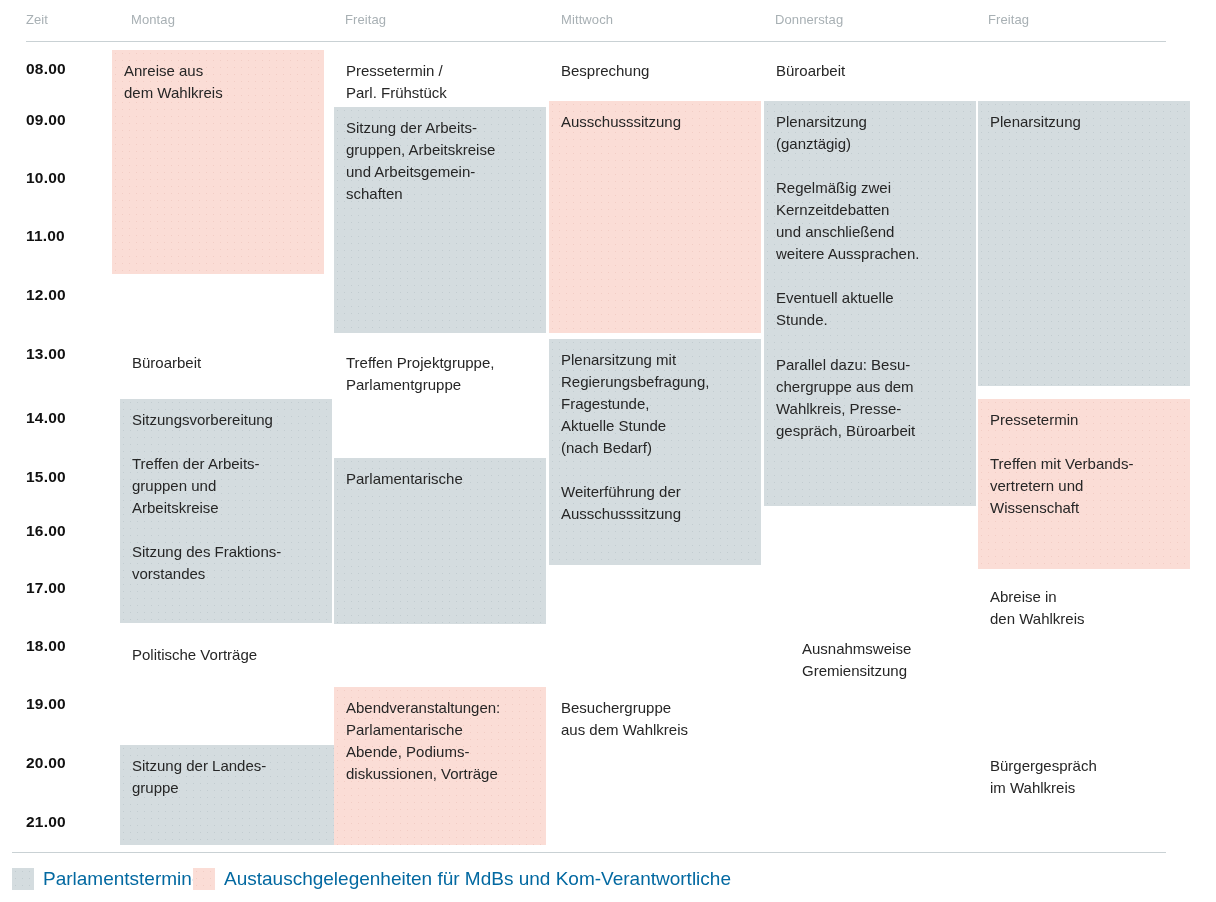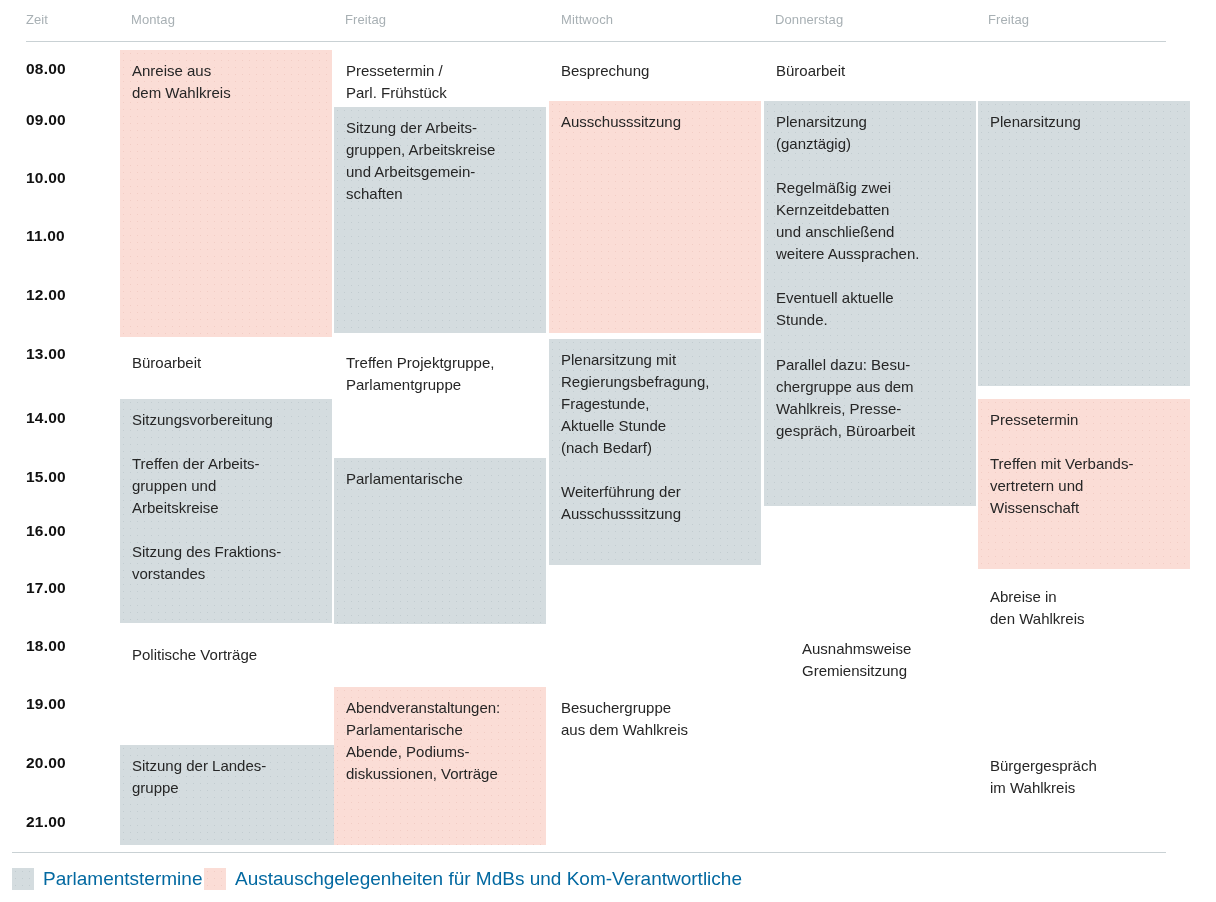--- a/index.html
+++ b/index.html
@@ -133,21 +133,21 @@
   <div class="time-label" style="top:345px;">13.00</div>
   <div class="time-label" style="top:409px;">14.00</div>
   <div class="time-label" style="top:468px;">15.00</div>
   <div class="time-label" style="top:522px;">16.00</div>
   <div class="time-label" style="top:579px;">17.00</div>
   <div class="time-label" style="top:637px;">18.00</div>
   <div class="time-label" style="top:695px;">19.00</div>
   <div class="time-label" style="top:754px;">20.00</div>
   <div class="time-label" style="top:813px;">21.00</div>
 
-  <div class="ev pink" style="left:120px; top:50px;  width:212px; height:287px;">Anreise aus
+  <div class="ev pink" style="left:112px; top:50px;  width:212px; height:224px;">Anreise aus
 dem Wahlkreis</div>
   <div class="ev plain" style="left:120px; top:342px; width:212px; height:36px;">Büroarbeit</div>
   <div class="ev grey" style="left:120px; top:399px; width:212px; height:224px;">Sitzungsvorbereitung
 
 Treffen der Arbeits-
 gruppen und
 Arbeitskreise
 
 Sitzung des Fraktions-
 vorstandes</div>
@@ -212,18 +212,18 @@
   <div class="ev plain" style="left:978px; top:745px; width:212px; height:58px;">Bürgergespräch
 im Wahlkreis</div>
 
   <div class="legend-rule"></div>
 
   <div class="legend-item" style="left:12px;">
     <span class="legend-swatch grey"></span>
     <span class="legend-text">Parlamentstermine</span>
   </div>
 
-  <div class="legend-item" style="left:204px;">
+  <div class="legend-item" style="left:193px;">
     <span class="legend-swatch pink"></span>
     <span class="legend-text">Austauschgelegenheiten für MdBs und Kom-Verantwortliche</span>
   </div>
 
 </div>
 
 </body></html>

